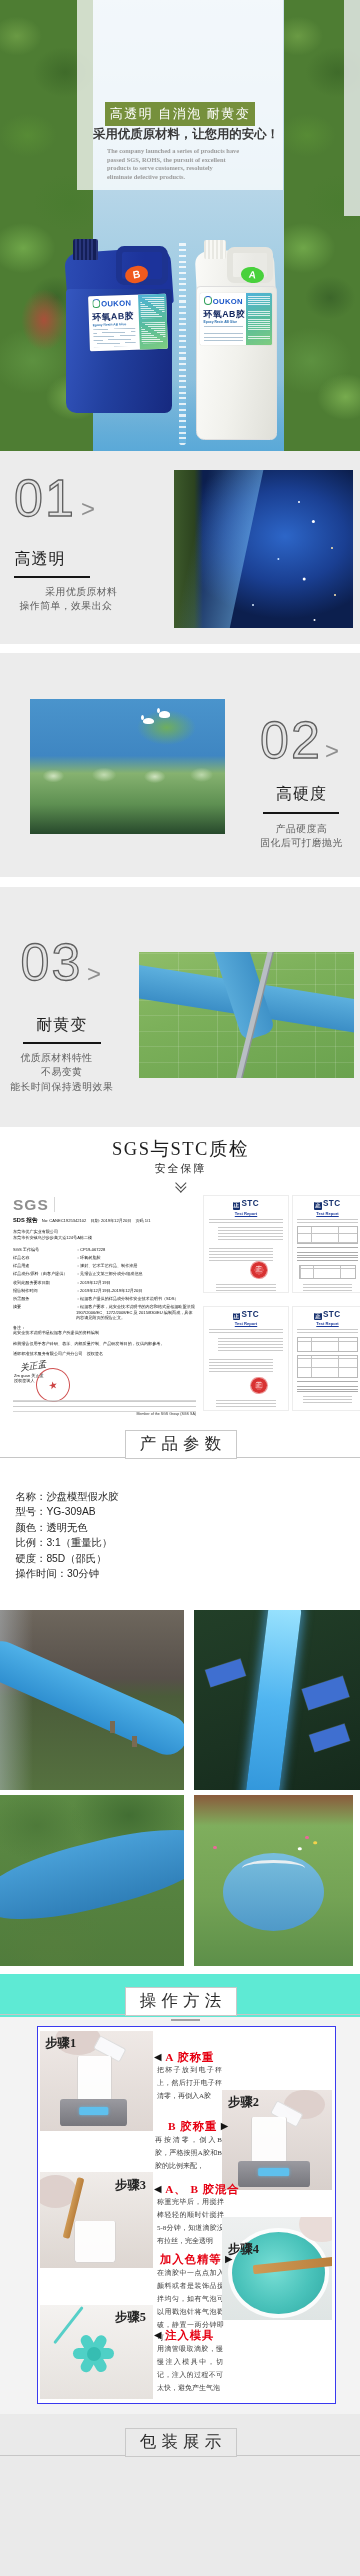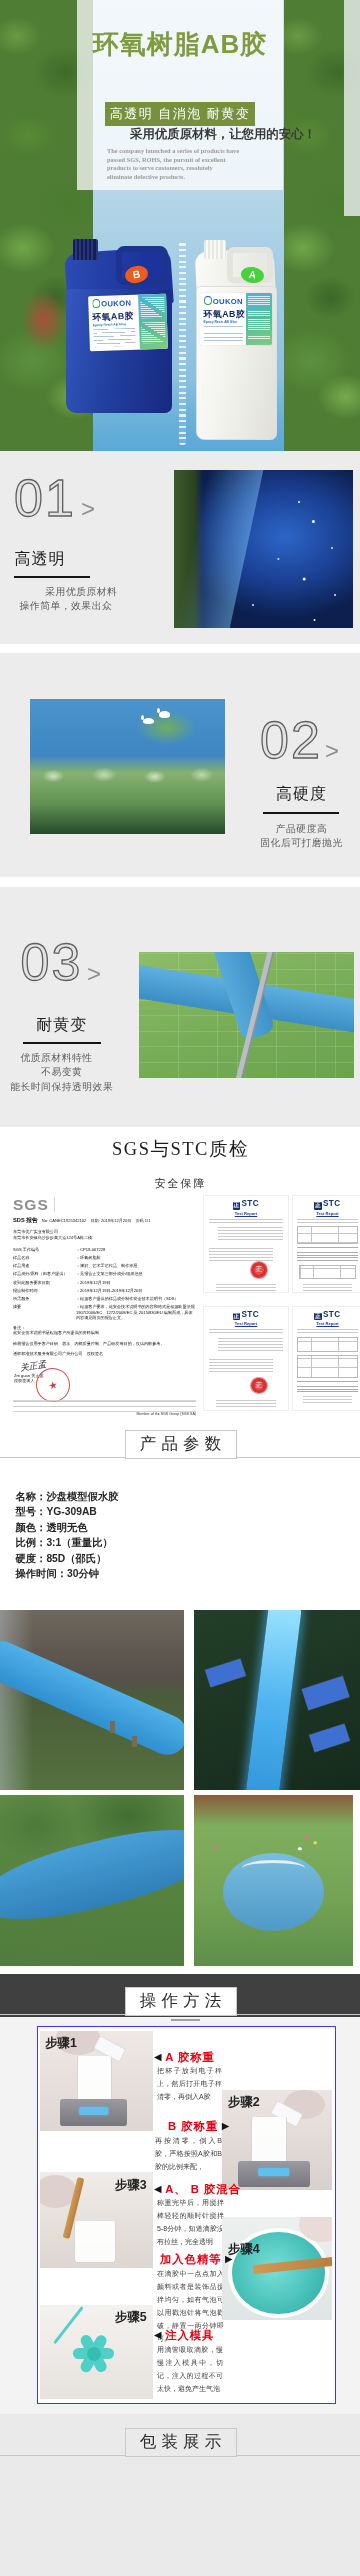--- a/index.html
+++ b/index.html
@@ -25,21 +25,21 @@
   #hero-red-patch{left:20.6px;top:289px;width:46px;height:62px;border-radius:50%;
     background:radial-gradient(closest-side,#a8503a,rgba(168,80,58,0)); }
   #hero-building{right:0;top:0;width:17.5px;height:216px;background:rgba(238,240,242,.8);}
   #hero-water-glow{left:93px;bottom:0;width:191px;height:72px;
     background:linear-gradient(180deg,rgba(120,190,230,0),#5aa9d8);}
   #hero-panel{left:77px;top:0;width:206px;height:190px;background:rgba(255,255,255,.74);}
   #hero-title1{left:77px;top:27px;width:206px;text-align:center;font-size:26px;font-weight:bold;color:#7e9c3e;letter-spacing:1px;}
   #hero-title2{left:77px;top:66px;width:206px;text-align:center;font-size:22px;font-weight:bold;color:#7e9c3e;letter-spacing:1.5px;}
   #hero-badge{left:105px;top:102px;width:150px;height:24px;background:#76903c;color:#fff;
     display:flex;align-items:center;justify-content:center;font-size:13px;letter-spacing:1.5px;}
-  #hero-slogan{left:77px;top:126px;width:218px;text-align:center;font-size:12.4px;font-weight:bold;color:#3a3a3a;margin-left:37px;}
+  #hero-slogan{left:77px;top:126px;width:218px;text-align:center;font-size:12.4px;font-weight:bold;color:#3a3a3a;}
   #hero-desc{left:107px;top:147px;width:155px;font-family:"Liberation Serif",serif;font-weight:bold;
     font-size:6.4px;line-height:8.5px;color:#9b9b9b;}
   #led-strip{left:179px;top:241px;width:6.7px;height:204px;border-radius:3.1px;opacity:.85;
     background:repeating-linear-gradient(0deg,rgba(255,255,255,.95) 0 2.1px,rgba(150,215,255,.25) 2.1px 5.7px);}
 
   
   .jug-cap{background:repeating-linear-gradient(90deg,#141f57 0 2.1px,#29367b 2.1px 4.1px);border-radius:2.1px 2.1px 1px 1px;}
   #jug-b-shoulder{left:66px;top:250px;width:106px;height:57px;background:linear-gradient(100deg,#2c4cb4,#1c339b 70%);
     border-radius:13.4px 15.5px 3.1px 3.1px;transform:rotate(-4deg);}
   #jug-b-body{left:66px;top:289px;width:106px;height:124px;border-radius:4.1px 4.1px 7.2px 10.3px;
@@ -101,21 +101,21 @@
     linear-gradient(160deg,#8fbd68 0%,#7cb05a 40%,#6aa24e 100%);}
   #adv3-river{left:-10%;top:26%;width:130%;height:26%;transform:rotate(9deg);
     background:linear-gradient(180deg,#5db0de,#3b8ec6);border-radius:15.5px;}
   #adv3-river2{left:40%;top:-20%;width:16%;height:90%;transform:rotate(-18deg);
     background:linear-gradient(90deg,#58aad9,#3f92c8);border-radius:10.3px;}
   #adv3-bridge{left:52%;top:-12%;width:4.6px;height:130%;background:#b9bec4;transform:rotate(14deg);box-shadow:1.5px 0 0 #8d9298;}
 
   
   #quality{height:66px;background:#fff;text-align:center;}
   #quality-title{margin-top:9.3px;font-family:"Liberation Serif",serif;font-size:18.5px;color:#1e1e1e;letter-spacing:1.5px;}
-  #quality-sub{margin-top:16px;font-family:Liberation Mono, monospace;font-size:10.8px;color:#2a2a2a;letter-spacing:2.1px;}
+  #quality-sub{margin-top:1px;font-family:Liberation Mono, monospace;font-size:10.8px;color:#2a2a2a;letter-spacing:2.1px;}
   .chev{width:6.7px;height:6.7px;border-right:1px solid #4a4a4a;border-bottom:1px solid #4a4a4a;transform:rotate(45deg);margin:-3.6px auto 0;}
   .chev.first{margin-top:3.1px;}
 
   
   #certs{height:224px;background:#fff;}
   #sgs-doc{left:13px;top:4.1px;width:183px;height:215px;background:#fff;}
   #sgs-logo{font-size:15.5px;font-weight:bold;color:#8e8e8e;letter-spacing:1px;border-right:0.5px solid #d7d7d7;padding-right:5.2px;display:inline-block;line-height:1;}
   .sgs-hrow{display:flex;gap:4.1px;align-items:baseline;margin-top:5.2px;}
   .sgs-hrow .t1{font-size:5.7px;font-weight:bold;color:#111;}
   .sgs-hrow .t2{font-size:4.1px;color:#222;}
@@ -142,21 +142,21 @@
   .grid-tbl{border:0.5px solid #b9b9b9;background:
     repeating-linear-gradient(0deg,#c4c4c4 0 0.5px,rgba(0,0,0,0) 0.5px 4.6px),
     repeating-linear-gradient(90deg,#c4c4c4 0 0.5px,rgba(0,0,0,0) 0.5px 13.4px);}
   .stc-seal{position:absolute;width:15.5px;height:15.5px;border-radius:50%;background:radial-gradient(circle,#e35050 0 40%,#d83232 41% 100%);
     box-shadow:0 0 0 1px rgba(216,50,50,.5);display:flex;align-items:center;justify-content:center;color:#fff;font-size:6.2px;}
 
   
   #params{height:183px;background:#fff;}
   #params .tbox{top:13.4px;} #params .band-rule{top:40px;}
   .param-col{position:absolute;top:72px;}
-  #param-left{left:15.5px;width:149px;font-weight:bold;}
+  #param-left{left:15.5px;width:149px;}
   #param-right{left:177px;width:181px;}
   .param-line{font-size:10.3px;line-height:15.5px;color:#262626;}
 
   
   #band-display{height:41px;background:#fff;}
   #band-display .tbox{top:7.2px;} #band-display .band-rule{top:34px;}
   #display{height:374px;background:#fff;}
   #disp1{left:0;top:10.3px;width:184px;height:180px;background:linear-gradient(180deg,#6e675d 0%,#57504a 38%,#4b5c3a 48%,#55713f 100%);}
   #disp1-river{left:-14%;top:38%;width:120%;height:22%;background:linear-gradient(180deg,#4fb1e8,#2f8fd0);border-radius:20.6px;transform:rotate(24deg);}
   #disp1-glass{left:0;top:0;width:18%;height:100%;background:linear-gradient(90deg,rgba(190,200,210,.45),rgba(190,200,210,0));}
@@ -171,21 +171,21 @@
     radial-gradient(72px 52px at 30% 85%,#557e3d,rgba(0,0,0,0) 75%),
     linear-gradient(180deg,#5c8a44 0%,#517c3c 100%);}
   #disp3-lake{left:-12%;top:28%;width:130%;height:38%;transform:rotate(-14deg);border-radius:45%;
     background:linear-gradient(180deg,#49a0d8,#2f7fb8);}
   #disp4{left:194px;top:195px;width:159px;height:171px;background:linear-gradient(180deg,#8a5a3c 0%,#7fae5d 18%,#74a355 60%,#5d8f49 100%);}
   #disp4-pond{left:18%;top:34%;width:64%;height:46%;border-radius:50%;background:linear-gradient(180deg,#79bede,#4f99c8);}
   #disp4-bridge{left:30%;top:38%;width:40%;height:13.4px;border-top:3.6px solid #e8eef2;border-radius:50% 50% 0 0;}
   .flowers{position:absolute;width:3.6px;height:3.6px;border-radius:50%;background:#e86a9a;}
 
   
-  #method{height:440px;background:#404040;}
+  #method{height:440px;background:#5eead4;font-family:Liberation Serif, serif;}
   #method-gray{left:0;top:43px;width:361px;height:397px;background:#f3f3f3;}
   #method .tbox{top:13px;} #method .band-rule{top:40px;}
   #method-bar{left:171px;top:45px;width:29px;height:2.6px;background:#a2a2a2;}
   #step-box{left:37px;top:52px;width:297px;height:376px;background:#fff;border:1px solid #3a3aef;}
   .step-img{position:absolute;overflow:hidden;background:#e9e5e2;}
   .step-label{position:absolute;font-size:12.4px;font-weight:bold;color:#222;z-index:3;}
   .shead{position:absolute;display:flex;align-items:center;gap:3.6px;z-index:2;}
   .shead .tri{font-size:9.8px;color:#141414;line-height:1;}
   .shead .txt{font-size:11.3px;font-weight:bold;color:#e60012;letter-spacing:1px;white-space:nowrap;}
   .sbody{position:absolute;font-size:7px;line-height:13px;color:#3c3c3c;text-align:justify;}
@@ -209,21 +209,20 @@
 
 <div id="page">
 
   <div class="sec" id="hero">
     <div class="abs trees" id="hero-trees-left"></div>
     <div class="abs trees" id="hero-trees-right"></div>
     <div class="abs" id="hero-red-patch"></div>
     <div class="abs" id="hero-building"></div>
     <div class="abs" id="hero-water-glow"></div>
     <div class="abs" id="hero-panel"></div>
-    <div class="abs" id="hero-title1">环氧树脂AB胶</div>
     <div class="abs" id="hero-badge">高透明 自消泡 耐黄变</div>
     <div class="abs" id="hero-slogan">采用优质原材料，让您用的安心！</div>
     <div class="abs" id="hero-desc">
       <div>The company launched a series of products have</div>
       <div>passed SGS, ROHS, the pursuit of excellent</div>
       <div>products to serve customers, resolutely</div>
       <div>eliminate defective products.</div>
     </div>
     <div class="abs" id="led-strip"></div>
 

